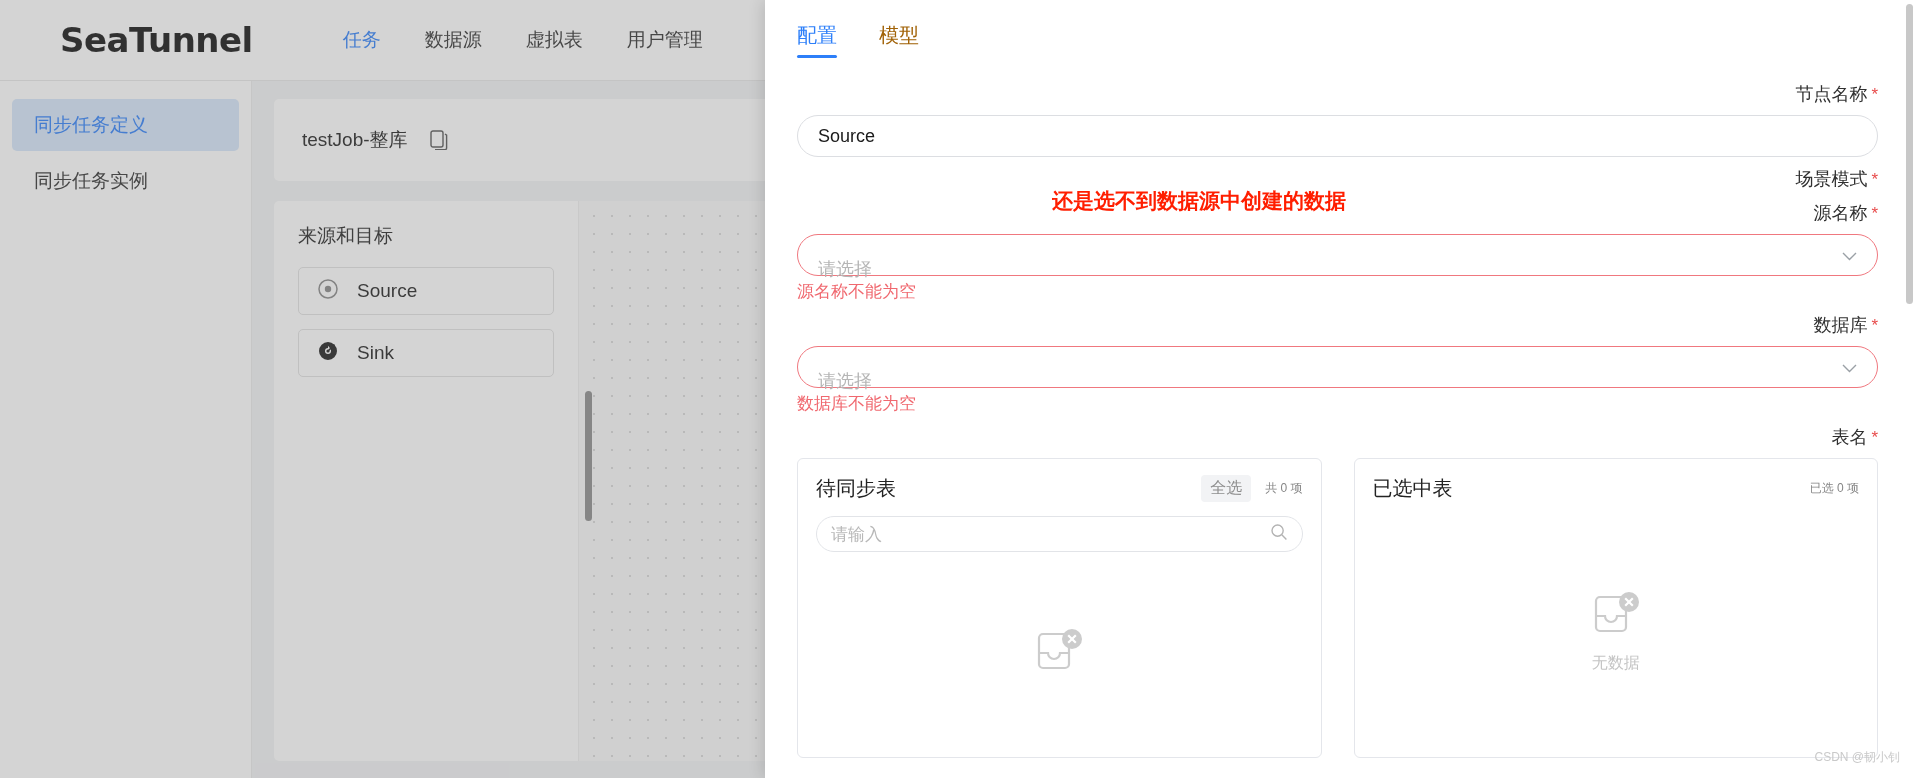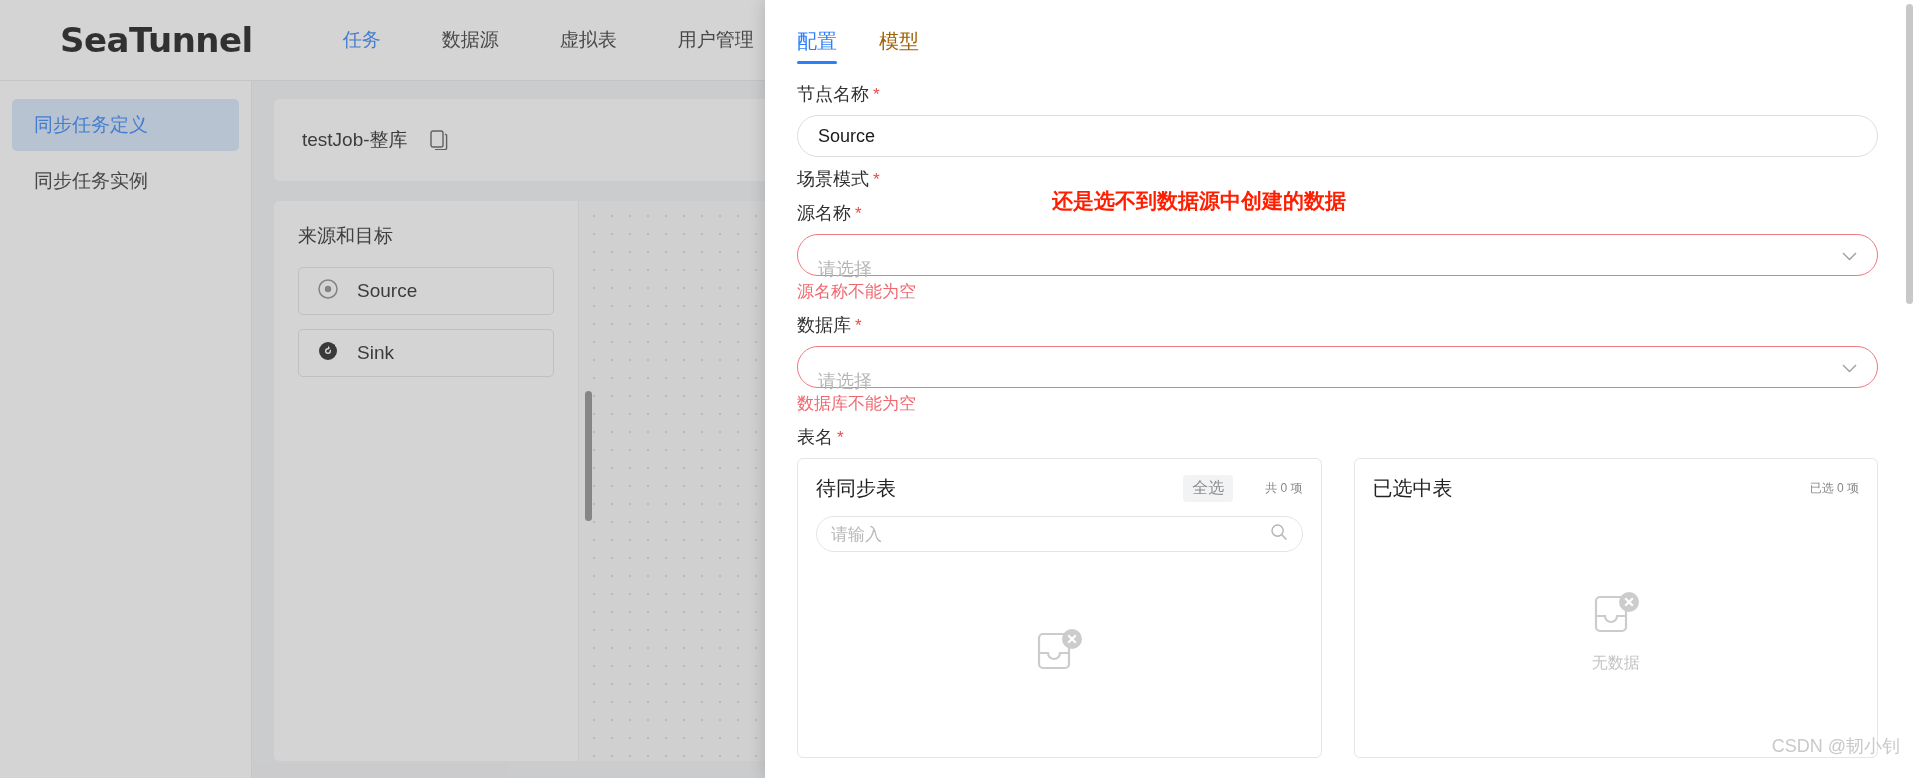--- a/index.html
+++ b/index.html
@@ -47,21 +47,21 @@
     font-size: 34px;
     font-weight: bold;
     color: #101010;
     letter-spacing: -0.5px;
     font-family: "DejaVu Sans", sans-serif;
   }
   .nav-items {
     display: flex;
     align-items: center;
     margin-left: 90px;
-    gap: 61px;
+    gap: 44px;
   }
   .nav-item {
     font-size: 19px;
     color: #303030;
     cursor: pointer;
     white-space: nowrap;
   }
   .nav-item.active { color: #2d7ff9; }
 
   
@@ -189,21 +189,21 @@
   .drawer-inner {
     position: absolute;
     inset: 0;
     padding: 22px 38px 0 32px;
     overflow: hidden;
   }
 
   .tabs {
     display: flex;
     gap: 42px;
-    align-items: flex-end;
+    align-items: flex-start;
     height: 42px;
     margin-bottom: 18px;
   }
   .tab {
     font-size: 20px;
     color: #a16207;
     padding-bottom: 9px;
     cursor: pointer;
     position: relative;
     white-space: nowrap;
@@ -220,20 +220,21 @@
 
   .field { margin-bottom: 10px; position: relative; }
   .field-label {
     font-size: 18px;
     color: #303030;
     margin-bottom: 9px;
     display: flex;
     align-items: center;
     gap: 4px;
     white-space: nowrap;
+    justify-content: flex-end;
   }
   .req { color: #e84b4b; font-size: 17px; line-height: 1; }
 
   .input, .select {
     width: 100%;
     height: 42px;
     border: 1px solid #dcdee2;
     border-radius: 21px;
     display: flex;
     align-items: center;
@@ -292,21 +293,21 @@
     padding: 16px 18px 4px 18px;
   }
   .transfer-title {
     font-size: 20px;
     color: #232323;
     white-space: nowrap;
   }
   .transfer-meta {
     display: flex;
     align-items: center;
-    gap: 32px;
+    gap: 14px;
   }
   .chip-select-all {
     font-size: 16px;
     color: #8e8e8e;
     background: #f2f3f5;
     border-radius: 4px;
     padding: 3px 9px;
     cursor: pointer;
     white-space: nowrap;
   }
@@ -353,22 +354,22 @@
     height: 300px;
     background: #c8c8c8;
     border-radius: 4px;
     z-index: 30;
     cursor: pointer;
   }
 
   .watermark {
     position: absolute;
     right: 16px;
-    bottom: 20px;
-    font-size: 18px;
+    bottom: 12px;
+    font-size: 12px;
     color: #c9c9c9;
     z-index: 40;
     white-space: nowrap;
     pointer-events: none;
   }
 </style>
 </head>
 <body>
 
 <div id="app">

